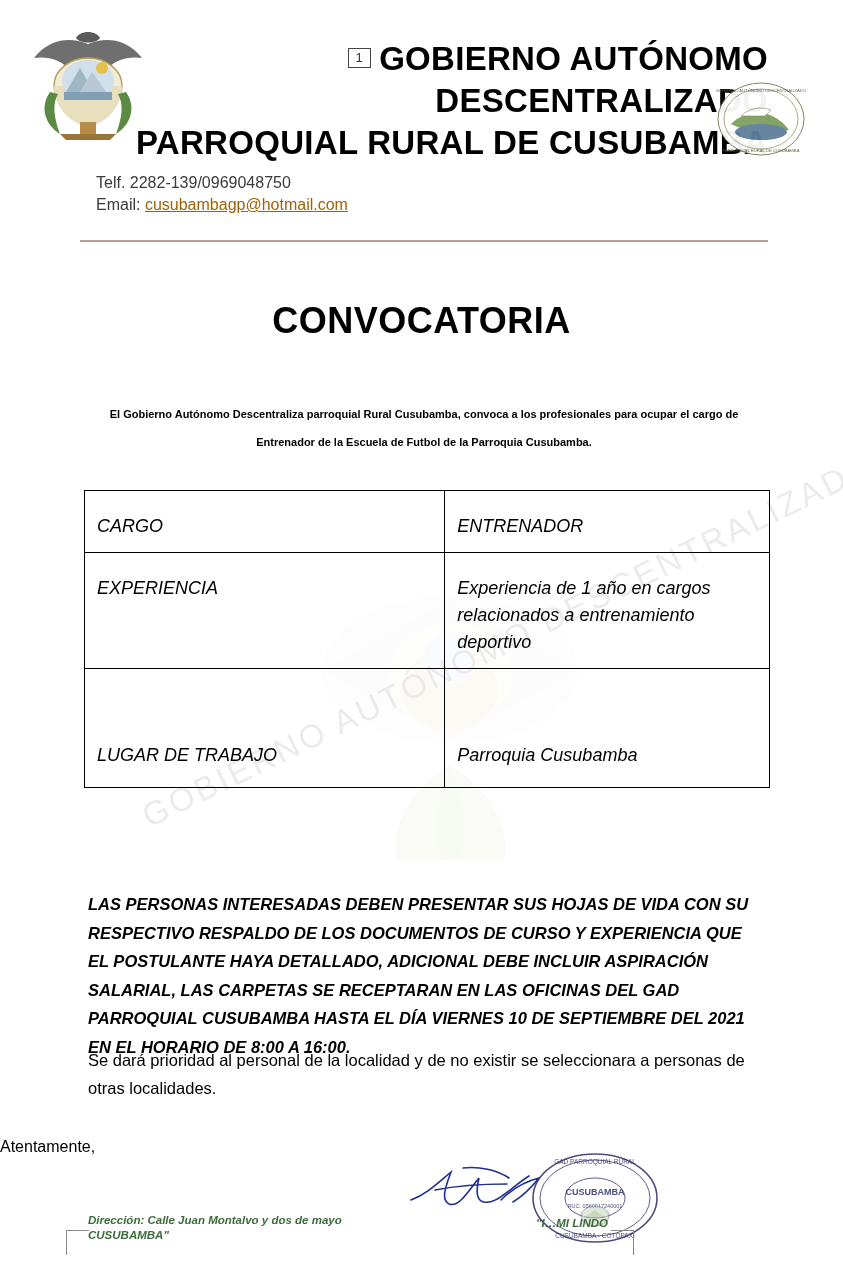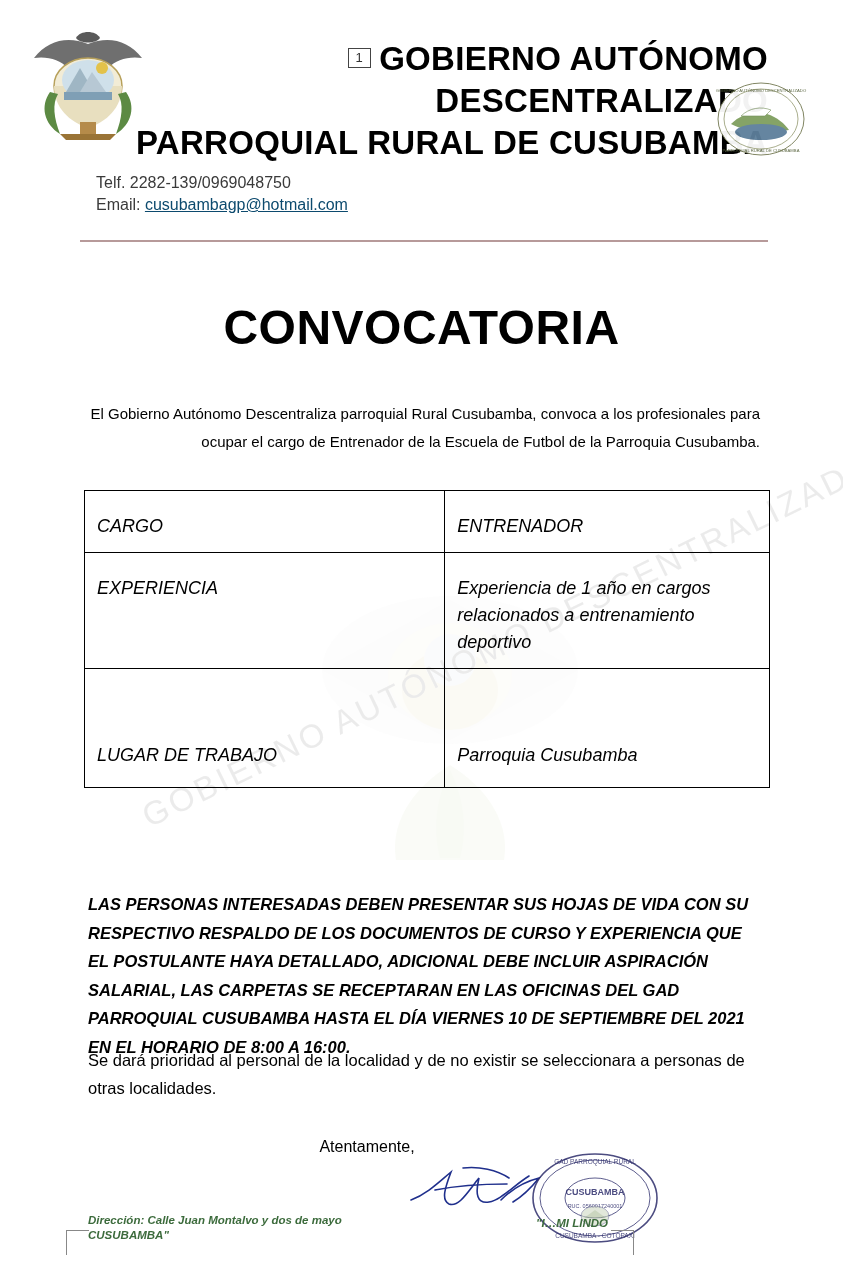--- a/index.html
+++ b/index.html
@@ -105,21 +105,21 @@
     position: absolute;
     left: 96px;
     top: 172px;
     width: 672px;
     text-align: left;
     font-size: 16px;
     line-height: 22px;
     color: #3a3a3a;
   }
   .header-contact a {
-    color: #0c4a6e;
+    color: #a16207;
   }
   .header-rule {
     position: absolute;
     left: 80px;
     top: 240px;
     width: 688px;
     height: 2px;
     background: #b79a9a;
   }
 
@@ -130,32 +130,33 @@
     top: 0;
     width: 843px;
     z-index: 3;
   }
   .doc-title {
     position: absolute;
     left: 0;
     top: 300px;
     width: 843px;
     text-align: center;
-    font-size: 48px;
+    font-size: 36px;
     font-weight: bold;
     letter-spacing: .5px;
   }
   .intro {
     position: absolute;
     left: 88px;
     top: 400px;
     width: 672px;
-    font-size: 15px;
+    font-size: 11px;
     line-height: 28px;
-    text-align: right;
+    text-align: center;
+    font-weight: bold;
   }
 
   
   table.info {
     position: absolute;
     left: 84px;
     top: 490px;
     width: 686px;
     border-collapse: collapse;
     background: transparent;
@@ -192,21 +193,20 @@
     top: 1046px;
     width: 676px;
     font-size: 16.5px;
     line-height: 28px;
   }
   .signoff {
     position: absolute;
     left: 0;
     top: 1138px;
     width: 734px;
-    text-align: center;
     font-size: 16px;
   }
 
   
   .signature {
     position: absolute;
     left: 405px;
     top: 1160px;
     width: 150px;
     height: 60px;

